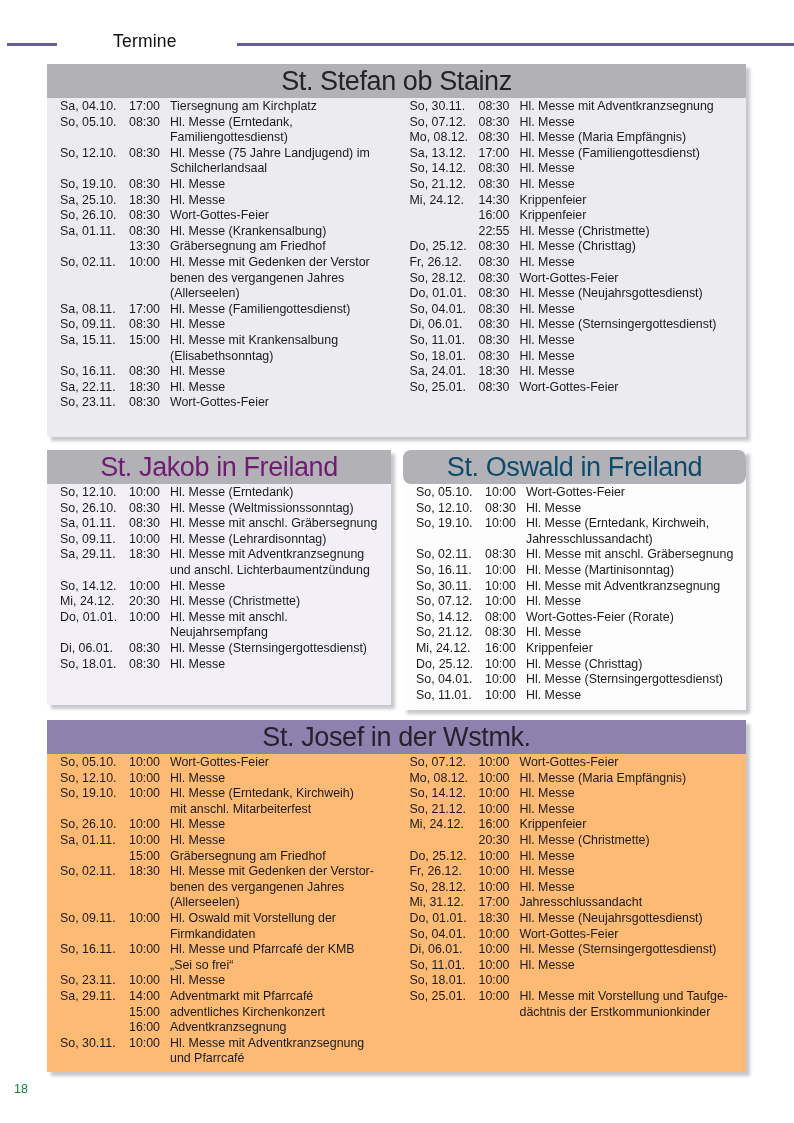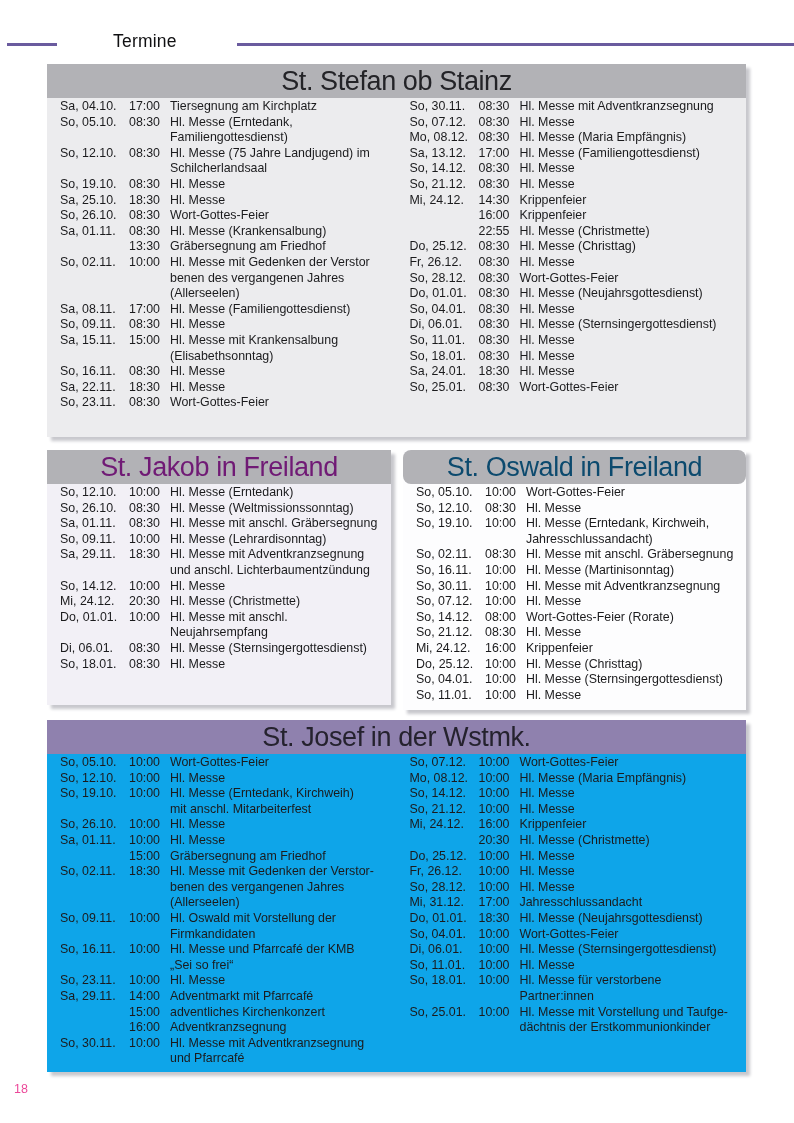--- a/index.html
+++ b/index.html
@@ -38,21 +38,21 @@
     display: grid;
     grid-template-columns: 69px 41px auto;
     padding-left: 13px;
     font-size: 12.4px;
     line-height: 15.6px;
   }
   .c-date, .c-time { white-space: nowrap; }
   .c-desc div { white-space: nowrap; }
   #page-number {
     position: absolute; left: 14px; top: 1082px;
-    font-size: 12.5px; color: #ec4899;
+    font-size: 12.5px; color: #15803d;
   }
 </style>
 </head>
 <body>
 
 <div class="rule" id="rule-left"></div>
 <div id="page-label">Termine</div>
 <div class="rule" id="rule-right"></div>
 
 <div class="section" id="sec-0" style="background: rgb(236, 236, 238);">
@@ -478,21 +478,21 @@
         <div class="row">
           <div class="c-date">So, 11.01.</div>
           <div class="c-time">10:00</div>
           <div class="c-desc">
             <div class="desc-line">Hl. Messe</div>
           </div>
         </div>
       </div>
     </div>
   </div>
-<div class="section" id="sec-3" style="background: #0ea5e9;">
+<div class="section" id="sec-3" style="background: #fdba74;">
     <div class="sec-header" style="background: rgb(143, 129, 174); color: rgb(37, 34, 46);">St. Josef in der Wstmk.</div>
     <div class="cols">
       <div class="col">
         <div class="row">
           <div class="c-date">So, 05.10.</div>
           <div class="c-time">10:00</div>
           <div class="c-desc">
             <div class="desc-line">Wort-Gottes-Feier</div>
           </div>
         </div>
@@ -689,24 +689,20 @@
         <div class="row">
           <div class="c-date">So, 11.01.</div>
           <div class="c-time">10:00</div>
           <div class="c-desc">
             <div class="desc-line">Hl. Messe</div>
           </div>
         </div>
         <div class="row">
           <div class="c-date">So, 18.01.</div>
           <div class="c-time">10:00</div>
-          <div class="c-desc">
-            <div class="desc-line">Hl. Messe für verstorbene</div>
-            <div class="desc-line">Partner:innen</div>
-          </div>
         </div>
         <div class="row">
           <div class="c-date">So, 25.01.</div>
           <div class="c-time">10:00</div>
           <div class="c-desc">
             <div class="desc-line">Hl. Messe mit Vorstellung und Taufge-</div>
             <div class="desc-line">dächtnis der Erstkommunionkinder</div>
           </div>
         </div>
       </div>

